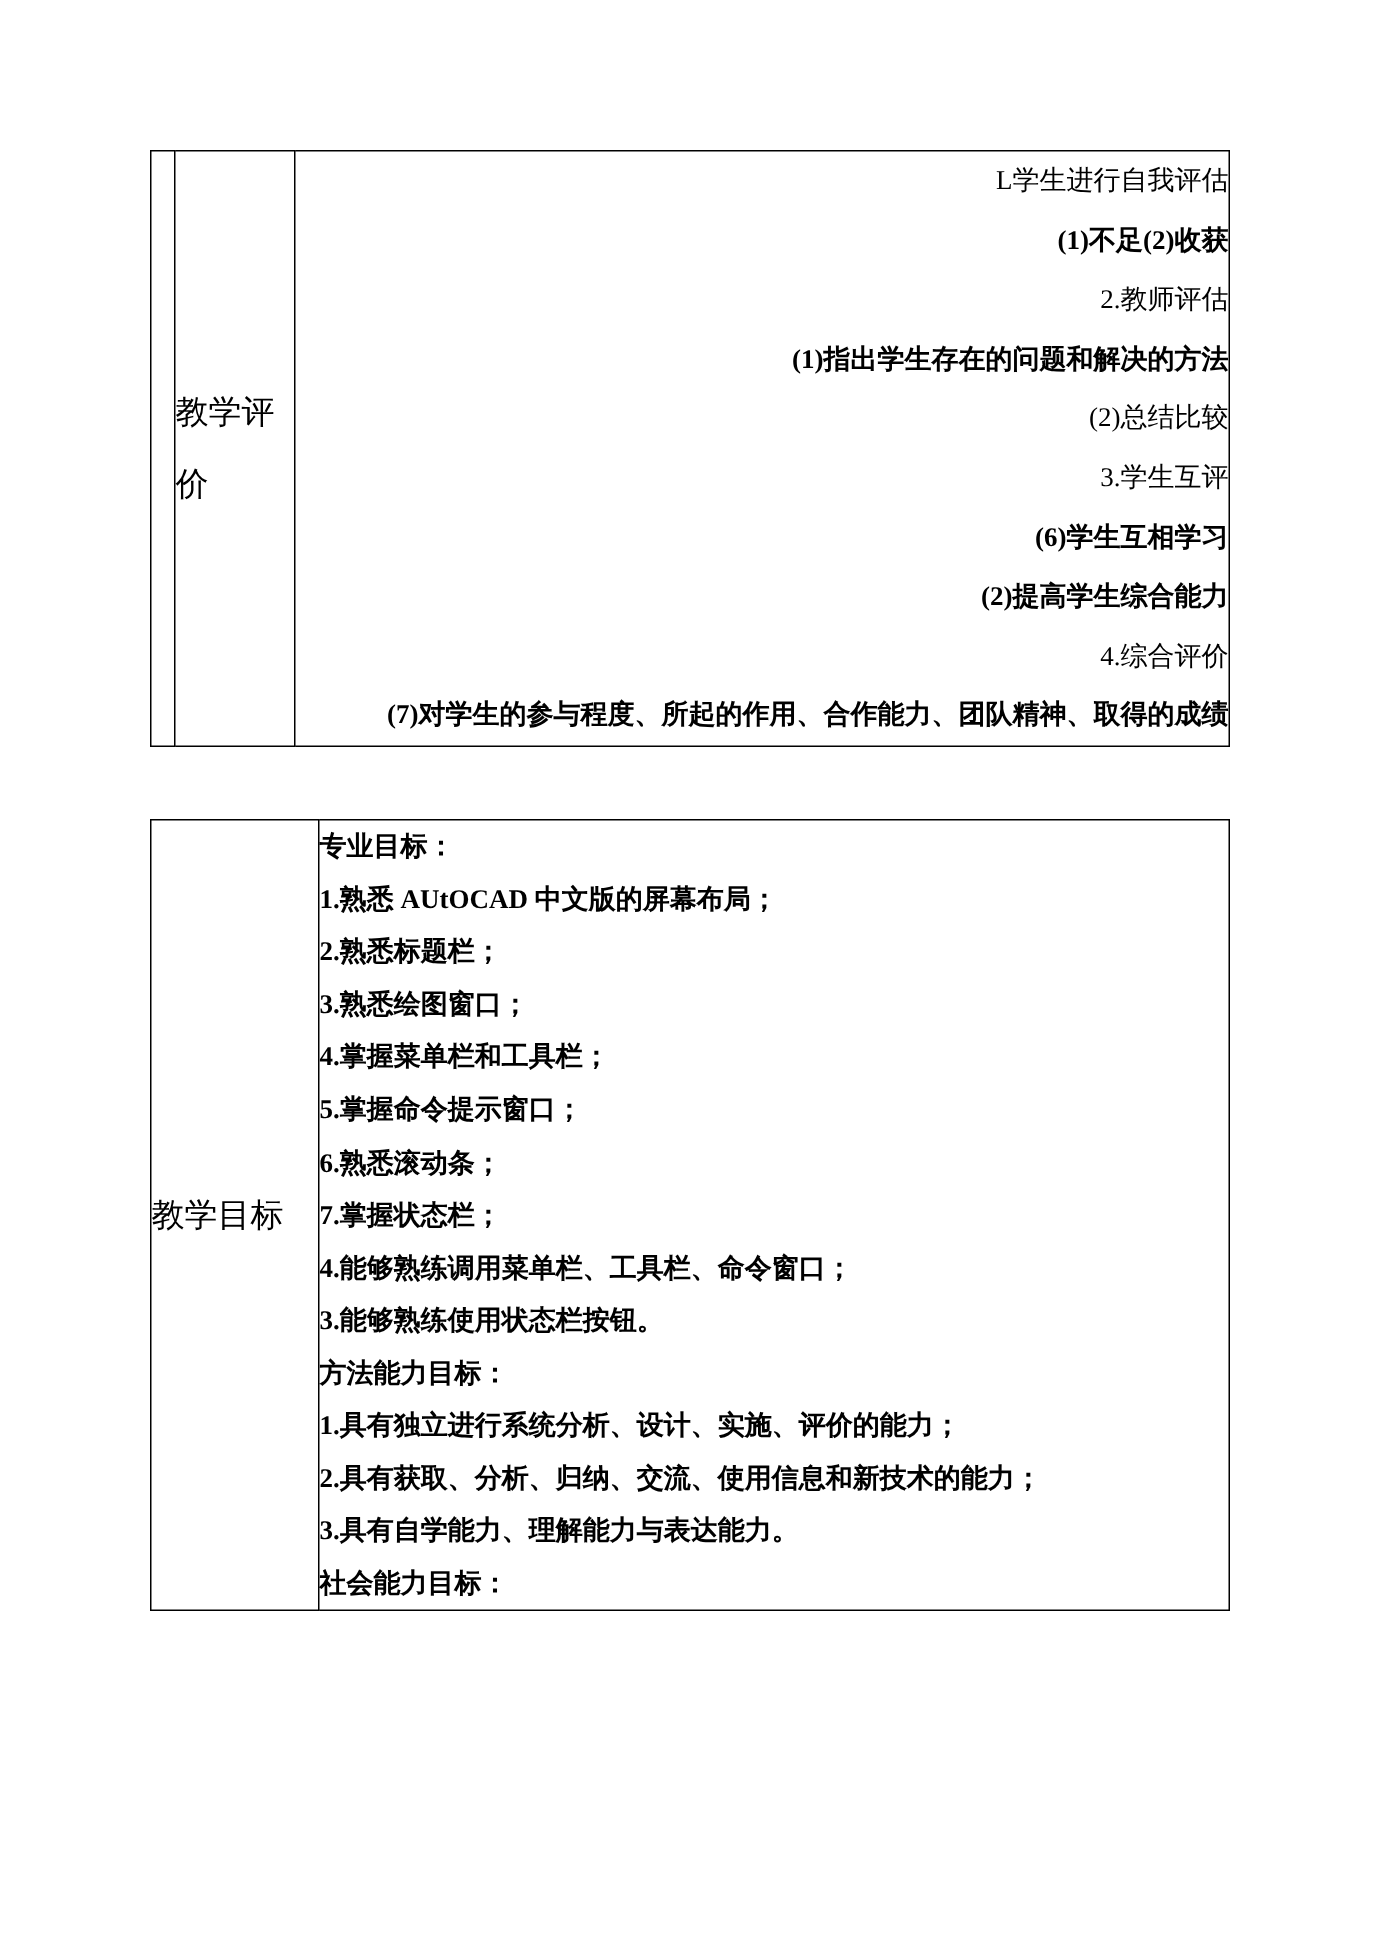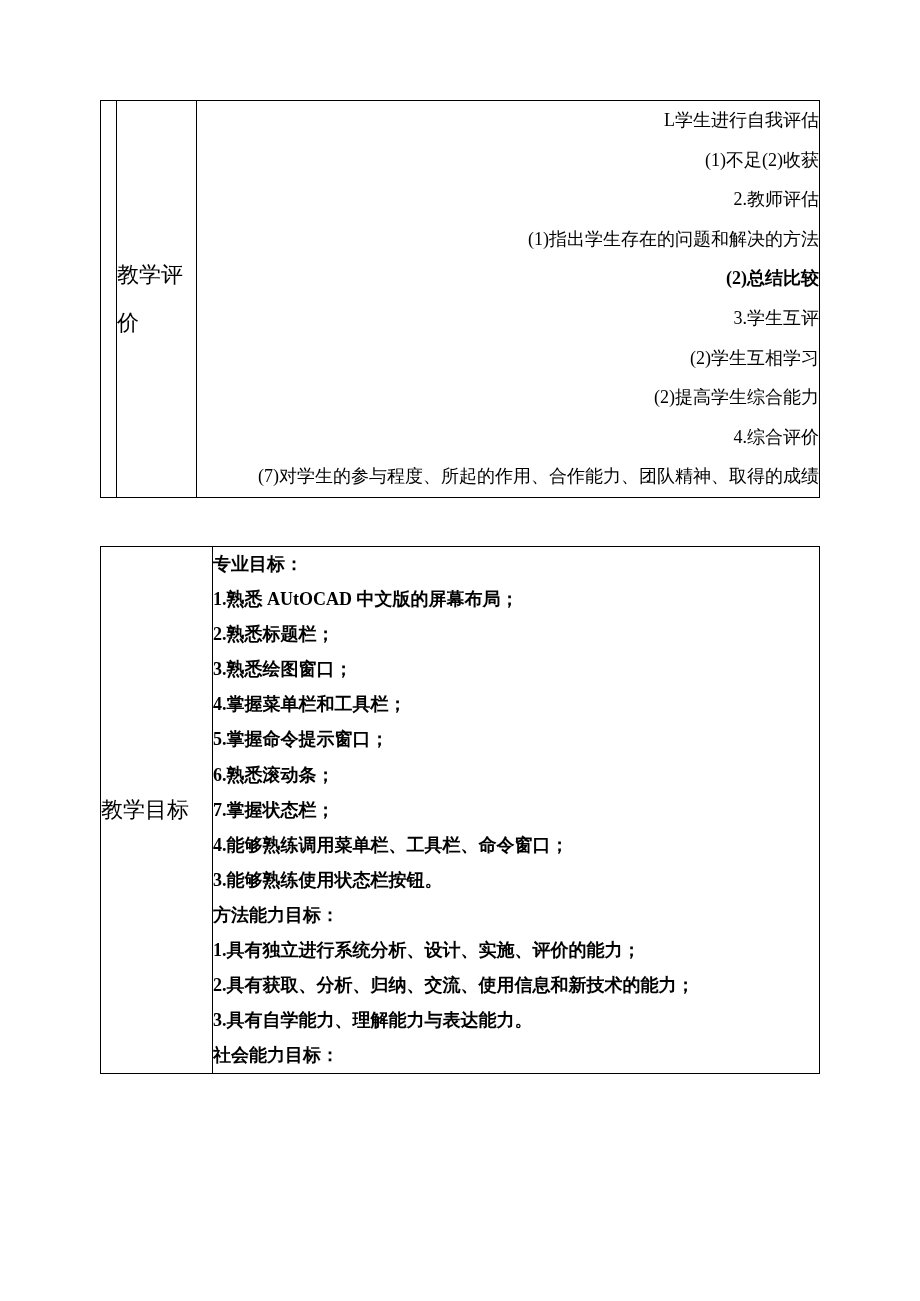--- a/index.html
+++ b/index.html
@@ -21,22 +21,22 @@
       border: 1px solid #000;
       vertical-align: middle;
       padding: 0;
     }
     .content-cell { padding: 2px 3px; }
     .lines p {
       line-height: 2.2;
       margin: 0;
       text-align: right;
     }
-    .indent1 { padding-left: 1.2em; }
-    .indent2 { padding-left: 1.6em; font-weight: bold; }
+    .indent1 { padding-left: 1.2em; font-weight: bold; }
+    .indent2 { padding-left: 1.6em; }
     .label-cell { font-size: 22px; line-height: 2.2; padding-left: 2px; }
     .tbl2-lines p { line-height: 1.95; margin: 0; font-weight: bold; }
     .tbls-gap { height: 48px; }
     .col-narrow-a { width: 16px; }
     .col-narrow-b { width: 80px; }
     .col-wide { }
     .col2-a { width: 112px; }
     .task-row td { padding: 4px 3px; }
     .bold2 { font-weight: bold; }
   </style>
@@ -54,21 +54,21 @@
     <td></td>
     <td class="label-cell">教学评价</td>
     <td class="content-cell">
       <div class="lines">
         <p>L学生进行自我评估</p>
         <p class="indent1">(1)不足(2)收获</p>
         <p>2.教师评估</p>
         <p class="indent1">(1)指出学生存在的问题和解决的方法</p>
         <p class="indent2">(2)总结比较</p>
         <p>3.学生互评</p>
-        <p class="indent1">(2)学生互相学习</p>
+        <p class="indent1">(6)学生互相学习</p>
         <p class="indent1">(2)提高学生综合能力</p>
         <p>4.综合评价</p>
         <p class="indent1">(7)对学生的参与程度、所起的作用、合作能力、团队精神、取得的成绩</p>
       </div>
     </td>
   </tr>
 </tbody>
   </table>
 
 <div class="tbls-gap"></div>

